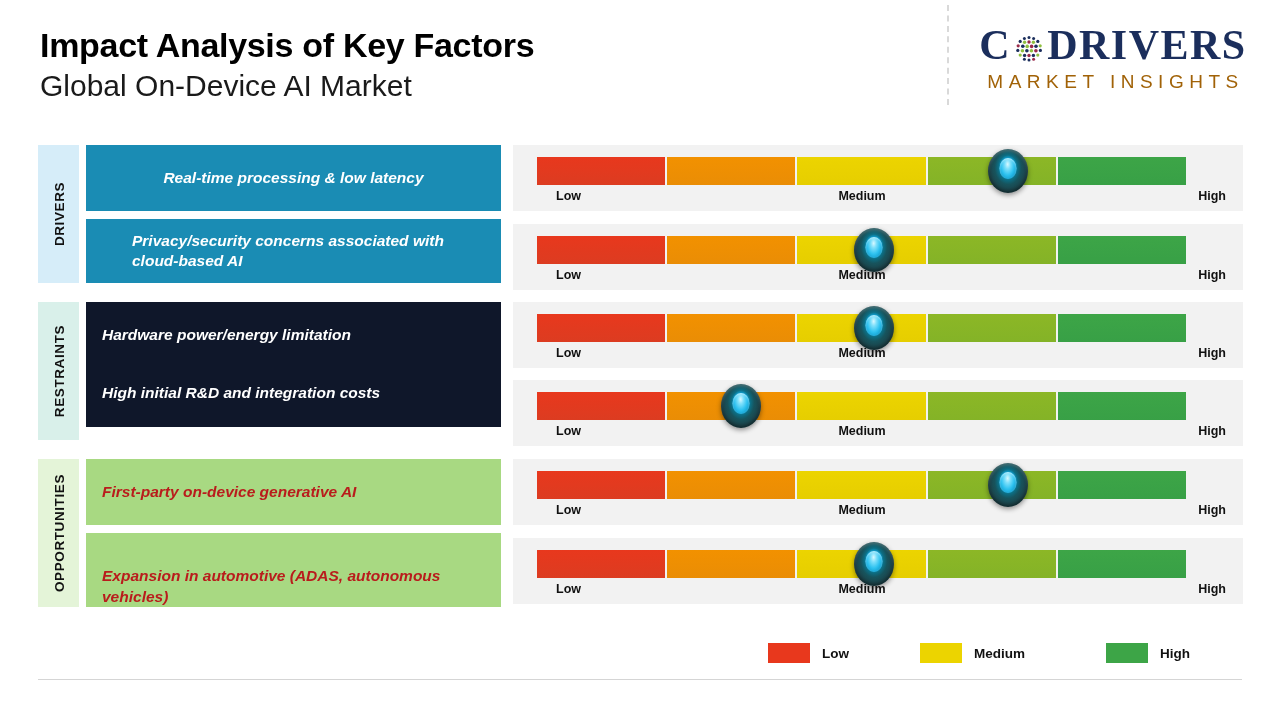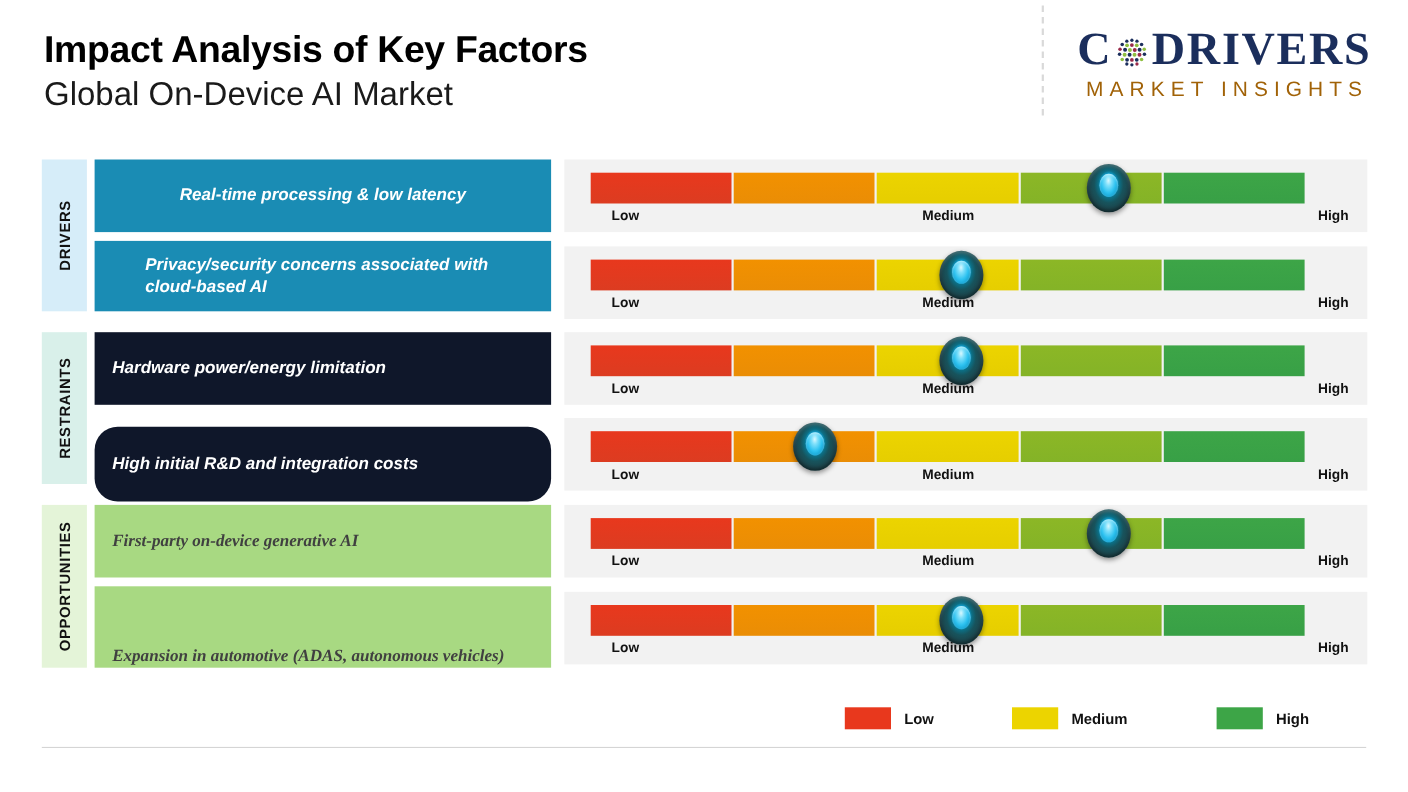--- a/index.html
+++ b/index.html
@@ -137,21 +137,21 @@
     font-size: 15.5px;
     font-weight: bold;
     font-style: italic;
     line-height: 1.32;
   }
   .factor-box.drivers { background: #1a8cb4; justify-content: center; }
   .factor-box.drivers .ftext { color: #ffffff; }
   .factor-box.restraints { background: #0f172a; }
   .factor-box.restraints .ftext { color: #ffffff; }
   .factor-box.opportunities { background: #a8d982; }
-  .factor-box.opportunities .ftext { color: #404040; font-family: Liberation Serif, serif; }
+  .factor-box.opportunities .ftext { color: #b91c1c; }
 
   
   .gauge-panel {
     position: absolute;
     left: 513px;
     width: 730px;
     background: #f2f2f2;
   }
   .gauge-bar {
     position: absolute;
@@ -385,21 +385,21 @@
         <div class="gauge-seg seg-5"></div>
       </div>
       <div class="marker" style="left:361px;"></div>
       <div class="gauge-scale">
         <span class="scale-lbl scale-low">Low</span>
         <span class="scale-lbl scale-med">Medium</span>
         <span class="scale-lbl scale-high">High</span>
       </div>
     </div>
 
-    <div class="factor-box restraints" style="top:248px; height:68px;border-radius:21px;">
+    <div class="factor-box restraints" style="top:219px; height:68px;">
       <span class="ftext">High initial R&amp;D and integration costs</span>
     </div>
     <div class="gauge-panel" style="top:240px; height:66px;">
       <div class="gauge-bar">
         <div class="gauge-seg seg-1"></div>
         <div class="gauge-seg seg-2"></div>
         <div class="gauge-seg seg-3"></div>
         <div class="gauge-seg seg-4"></div>
         <div class="gauge-seg seg-5"></div>
       </div>

